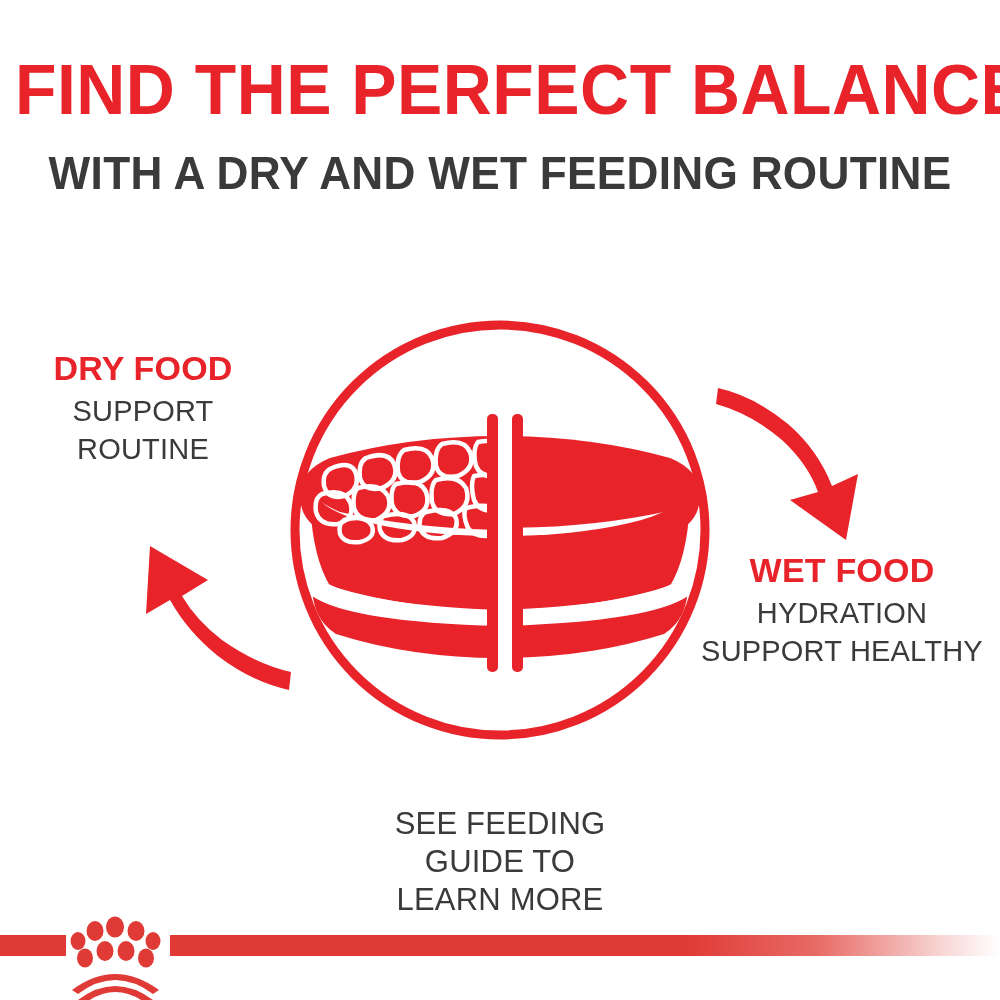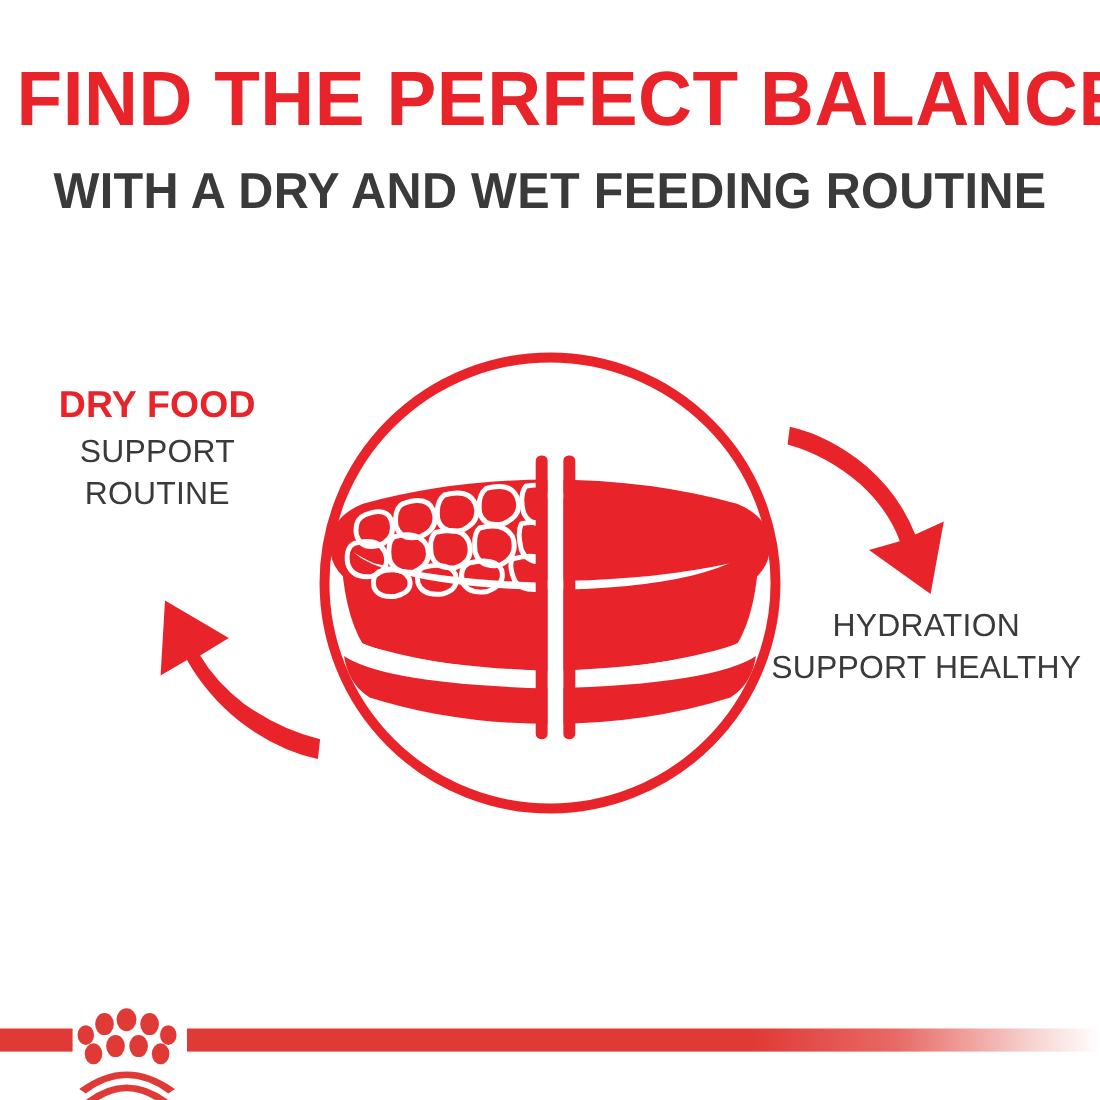--- a/index.html
+++ b/index.html
@@ -256,24 +256,30 @@
     </g>
   </svg>
 
   <div class="side-label" id="dry-label">
     <div class="lbl-title">DRY FOOD</div>
     <div class="lbl-line">SUPPORT</div>
     <div class="lbl-line">ROUTINE</div>
   </div>
 
   <div class="side-label" id="wet-label">
+    <div class="lbl-title">WET FOOD</div>
     <div class="lbl-line">HYDRATION</div>
     <div class="lbl-line">SUPPORT HEALTHY</div>
   </div>
 
+  <div id="bottom-caption">
+    <p>SEE FEEDING</p>
+    <p>GUIDE TO</p>
+    <p>LEARN MORE</p>
+  </div>
 
   <div id="footer">
     <svg width="1000" height="86" viewBox="0 0 1000 86">
       <defs>
         <linearGradient id="barFade" x1="0" y1="0" x2="1" y2="0">
           <stop offset="0%" stop-color="#E03A36"></stop>
           <stop offset="62%" stop-color="#E03A36"></stop>
           <stop offset="78%" stop-color="#E86B66"></stop>
           <stop offset="93%" stop-color="#F7D6D4"></stop>
           <stop offset="100%" stop-color="#ffffff"></stop>

